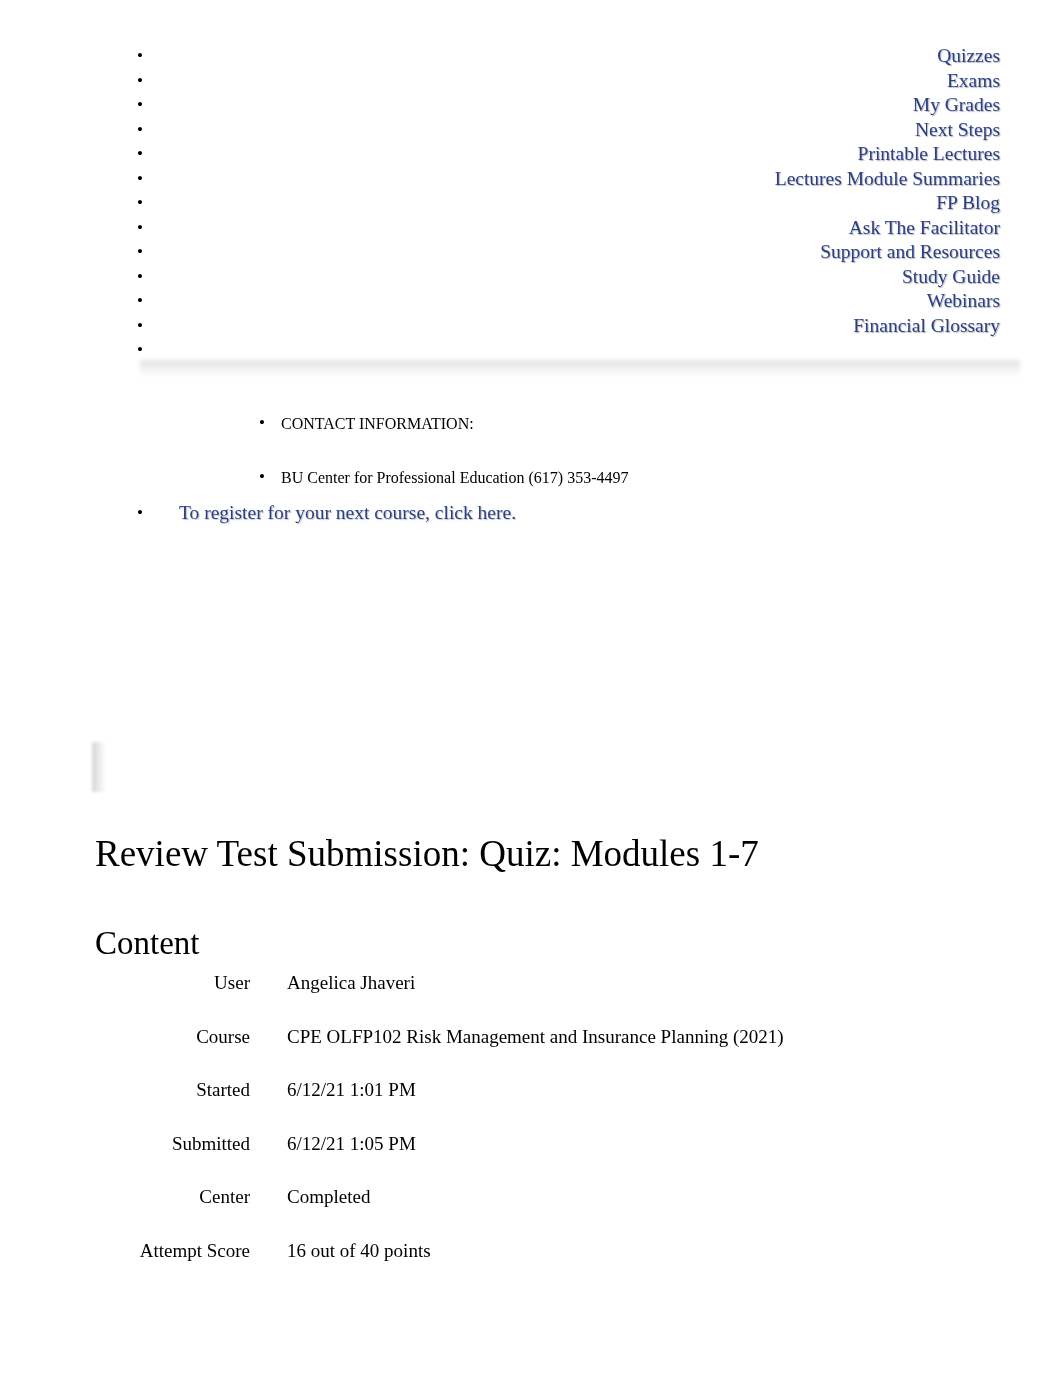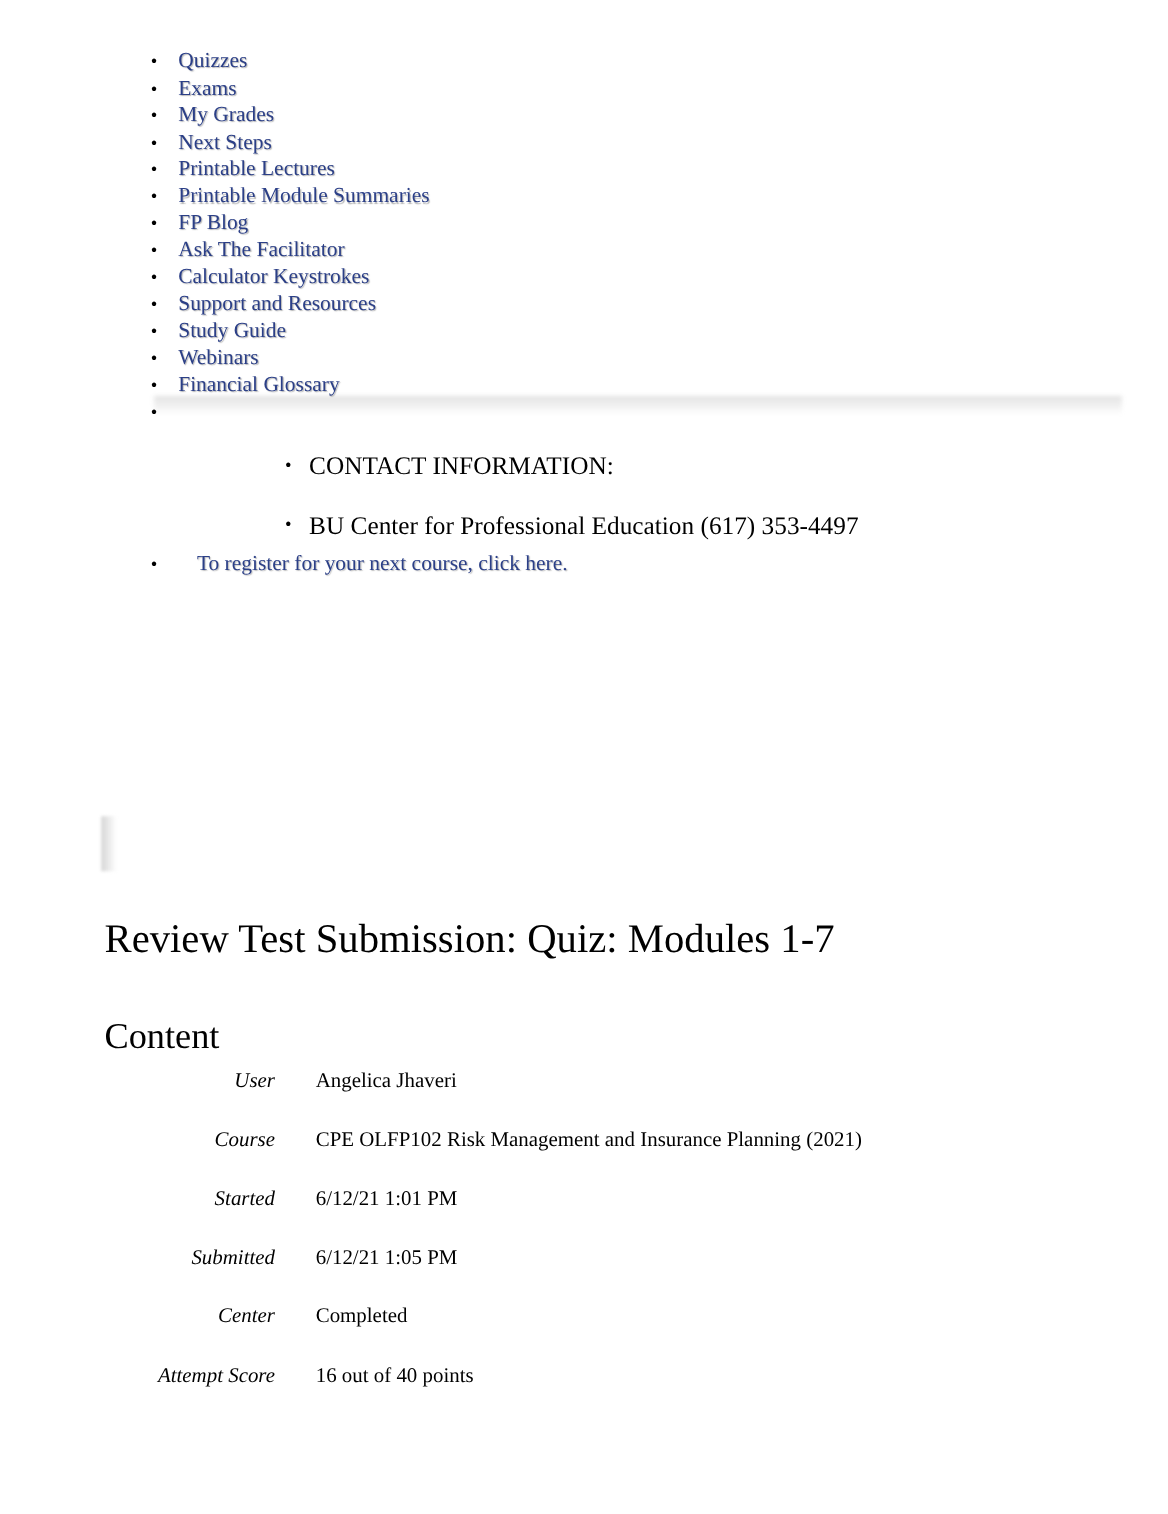--- a/index.html
+++ b/index.html
@@ -30,20 +30,21 @@
     width: 880px;
     list-style: none;
     margin: 0;
     padding: 0;
   }
   .nav-list li {
     position: relative;
     padding-left: 42px;
     line-height: 24.5px;
     font-size: 19.5px;
+    text-align: right;
   }
   .nav-list li::before {
     content: "\2022";
     position: absolute;
     left: 17px;
     top: 0;
     font-size: 17px;
     color: #000;
   }
   .nav-link {
@@ -71,21 +72,21 @@
   
   .contact-block {
     position: absolute;
     left: 245px;
     top: 410px;
     width: 760px;
   }
   .contact-line {
     position: relative;
     padding-left: 36px;
-    font-size: 23px;
+    font-size: 16px;
     line-height: 27px;
     margin-bottom: 27px;
     color: #000;
   }
   .contact-line::before {
     content: "\2022";
     position: absolute;
     left: 14px;
     top: -1px;
     font-size: 17px;
@@ -159,42 +160,40 @@
     padding: 0;
     vertical-align: top;
     line-height: 21px;
     height: 53.5px;
   }
   .details td.label {
     width: 155px;
     text-align: right;
     padding-right: 0;
     color: #000;
-    font-style: italic;
   }
   .details td.value {
     padding-left: 37px;
     color: #000;
   }
 </style>
 </head>
 <body>
 
 <div class="page">
 
   <ul class="nav-list">
     <li><a class="nav-link shadowed" href="#">Quizzes</a></li>
     <li><a class="nav-link shadowed" href="#">Exams</a></li>
     <li><a class="nav-link shadowed" href="#">My Grades</a></li>
     <li><a class="nav-link shadowed" href="#">Next Steps</a></li>
     <li><a class="nav-link shadowed" href="#">Printable Lectures</a></li>
-    <li><a class="nav-link shadowed" href="#">Printable Module Summaries</a></li>
+    <li><a class="nav-link shadowed" href="#">Lectures Module Summaries</a></li>
     <li><a class="nav-link shadowed" href="#">FP Blog</a></li>
     <li><a class="nav-link shadowed" href="#">Ask The Facilitator</a></li>
-    <li><a class="nav-link shadowed" href="#">Calculator Keystrokes</a></li>
     <li><a class="nav-link shadowed" href="#">Support and Resources</a></li>
     <li><a class="nav-link shadowed" href="#">Study Guide</a></li>
     <li><a class="nav-link shadowed" href="#">Webinars</a></li>
     <li><a class="nav-link shadowed" href="#">Financial Glossary</a></li>
     <li class="empty-bullet"></li>
   </ul>
 
   <div class="shadow-bar"></div>
 
   <div class="contact-block">

